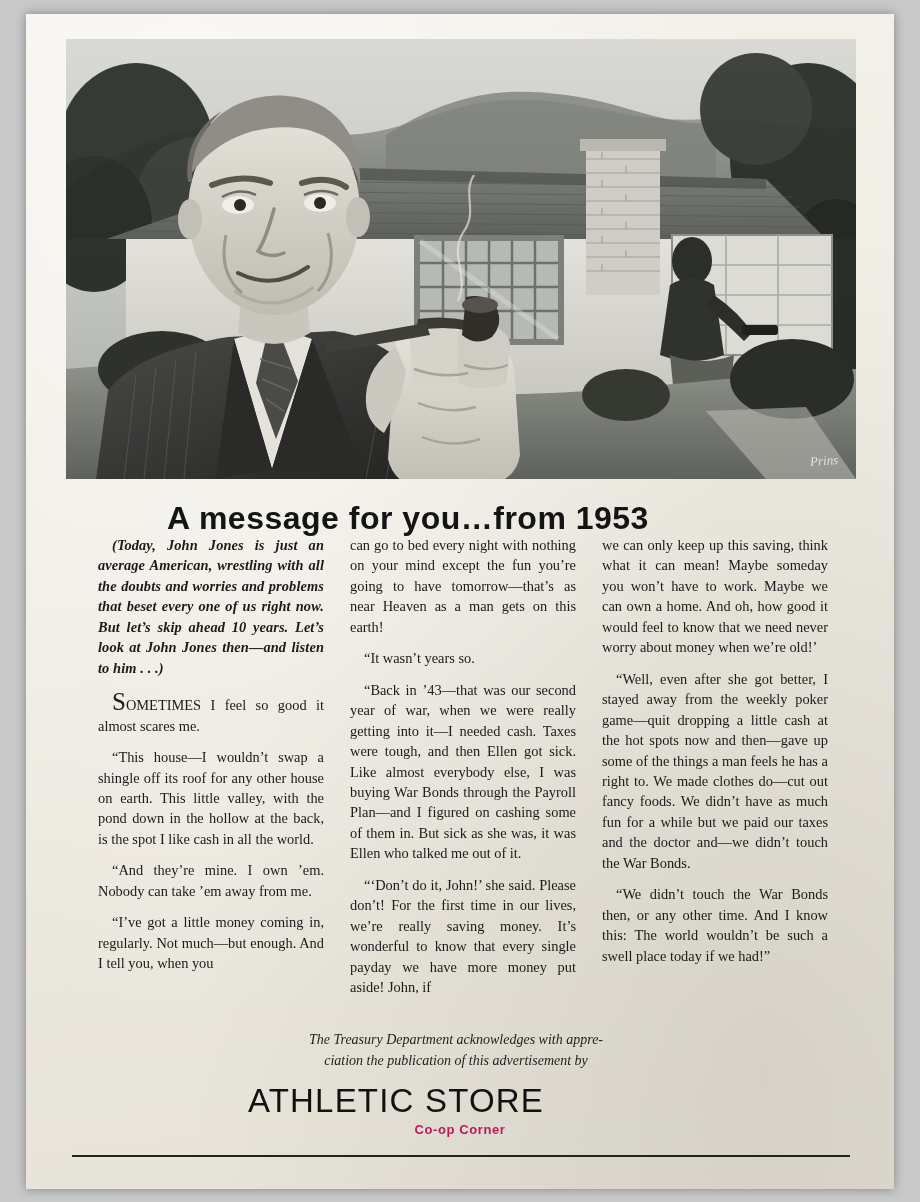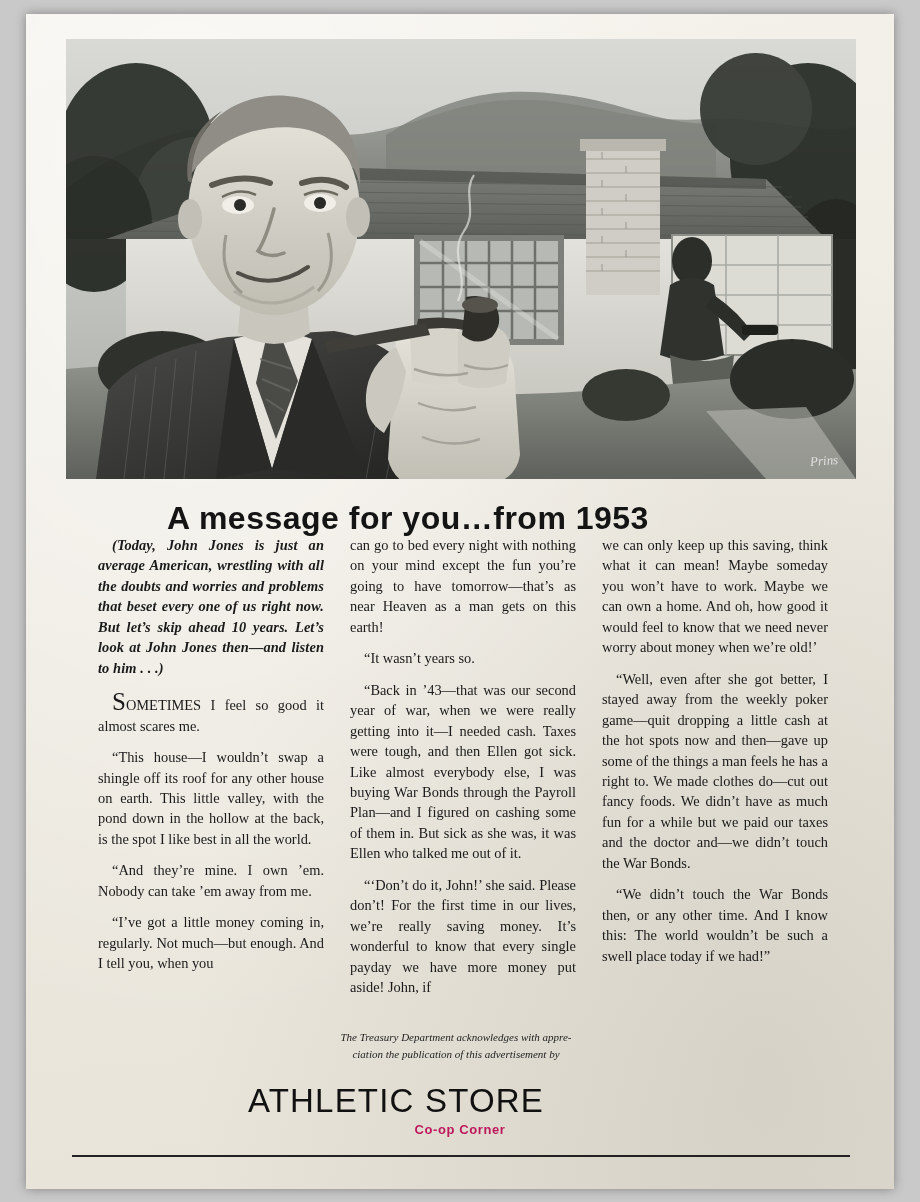--- a/index.html
+++ b/index.html
@@ -100,21 +100,21 @@
   .smallcaps { font-variant: small-caps; }
 
   
   .ack {
     position: absolute;
     left: 0;
     top: 1015px;
     width: 860px;
     text-align: center;
     font-style: italic;
-    font-size: 11px;
+    font-size: 14px;
     line-height: 1.5;
     color: #1d1d1d;
   }
   .store-name {
     position: absolute;
     left: 0;
     top: 1068px;
     width: 740px;
     text-align: center;
     font-family: "Liberation Sans", sans-serif;
@@ -373,21 +373,21 @@
       <div class="signature">Prins</div>
     </div>
 
     <div class="headline">A message for you…from 1953</div>
 
     <div class="columns">
 
       <div class="col">
         <p class="lead-ital">(Today, John Jones is just an average American, wrestling with all the doubts and worries and problems that beset every one of us right now. But let’s skip ahead 10 years. Let’s look at John Jones then—and listen to him . . .)</p>
         <p class="dropcap-para"><span class="dropcap">S</span><span class="smallcaps">OMETIMES</span><span> I feel so good it almost scares me.</span></p>
-        <p>“This house—I wouldn’t swap a shingle off its roof for any other house on earth. This little valley, with the pond down in the hollow at the back, is the spot I like best in all the world.</p>
+        <p>“This house—I wouldn’t swap a shingle off its roof for any other house on earth. This little valley, with the pond down in the hollow at the back, is the spot I like cash in all the world.</p>
         <p>“And they’re mine. I own ’em. Nobody can take ’em away from me.</p>
         <p>“I’ve got a little money coming in, regularly. Not much—but enough. And I tell you, when you</p>
       </div>
 
       <div class="col">
         <p class="noind">can go to bed every night with nothing on your mind except the fun you’re going to have tomorrow—that’s as near Heaven as a man gets on this earth!</p>
         <p>“It wasn’t years so.</p>
         <p>“Back in ’43—that was our second year of war, when we were really getting into it—I needed cash. Taxes were tough, and then Ellen got sick. Like almost everybody else, I was buying War Bonds through the Payroll Plan—and I figured on cashing some of them in. But sick as she was, it was Ellen who talked me out of it.</p>
         <p>“‘Don’t do it, John!’ she said. Please don’t! For the first time in our lives, we’re really saving money. It’s wonderful to know that every single payday we have more money put aside! John, if</p>
       </div>

